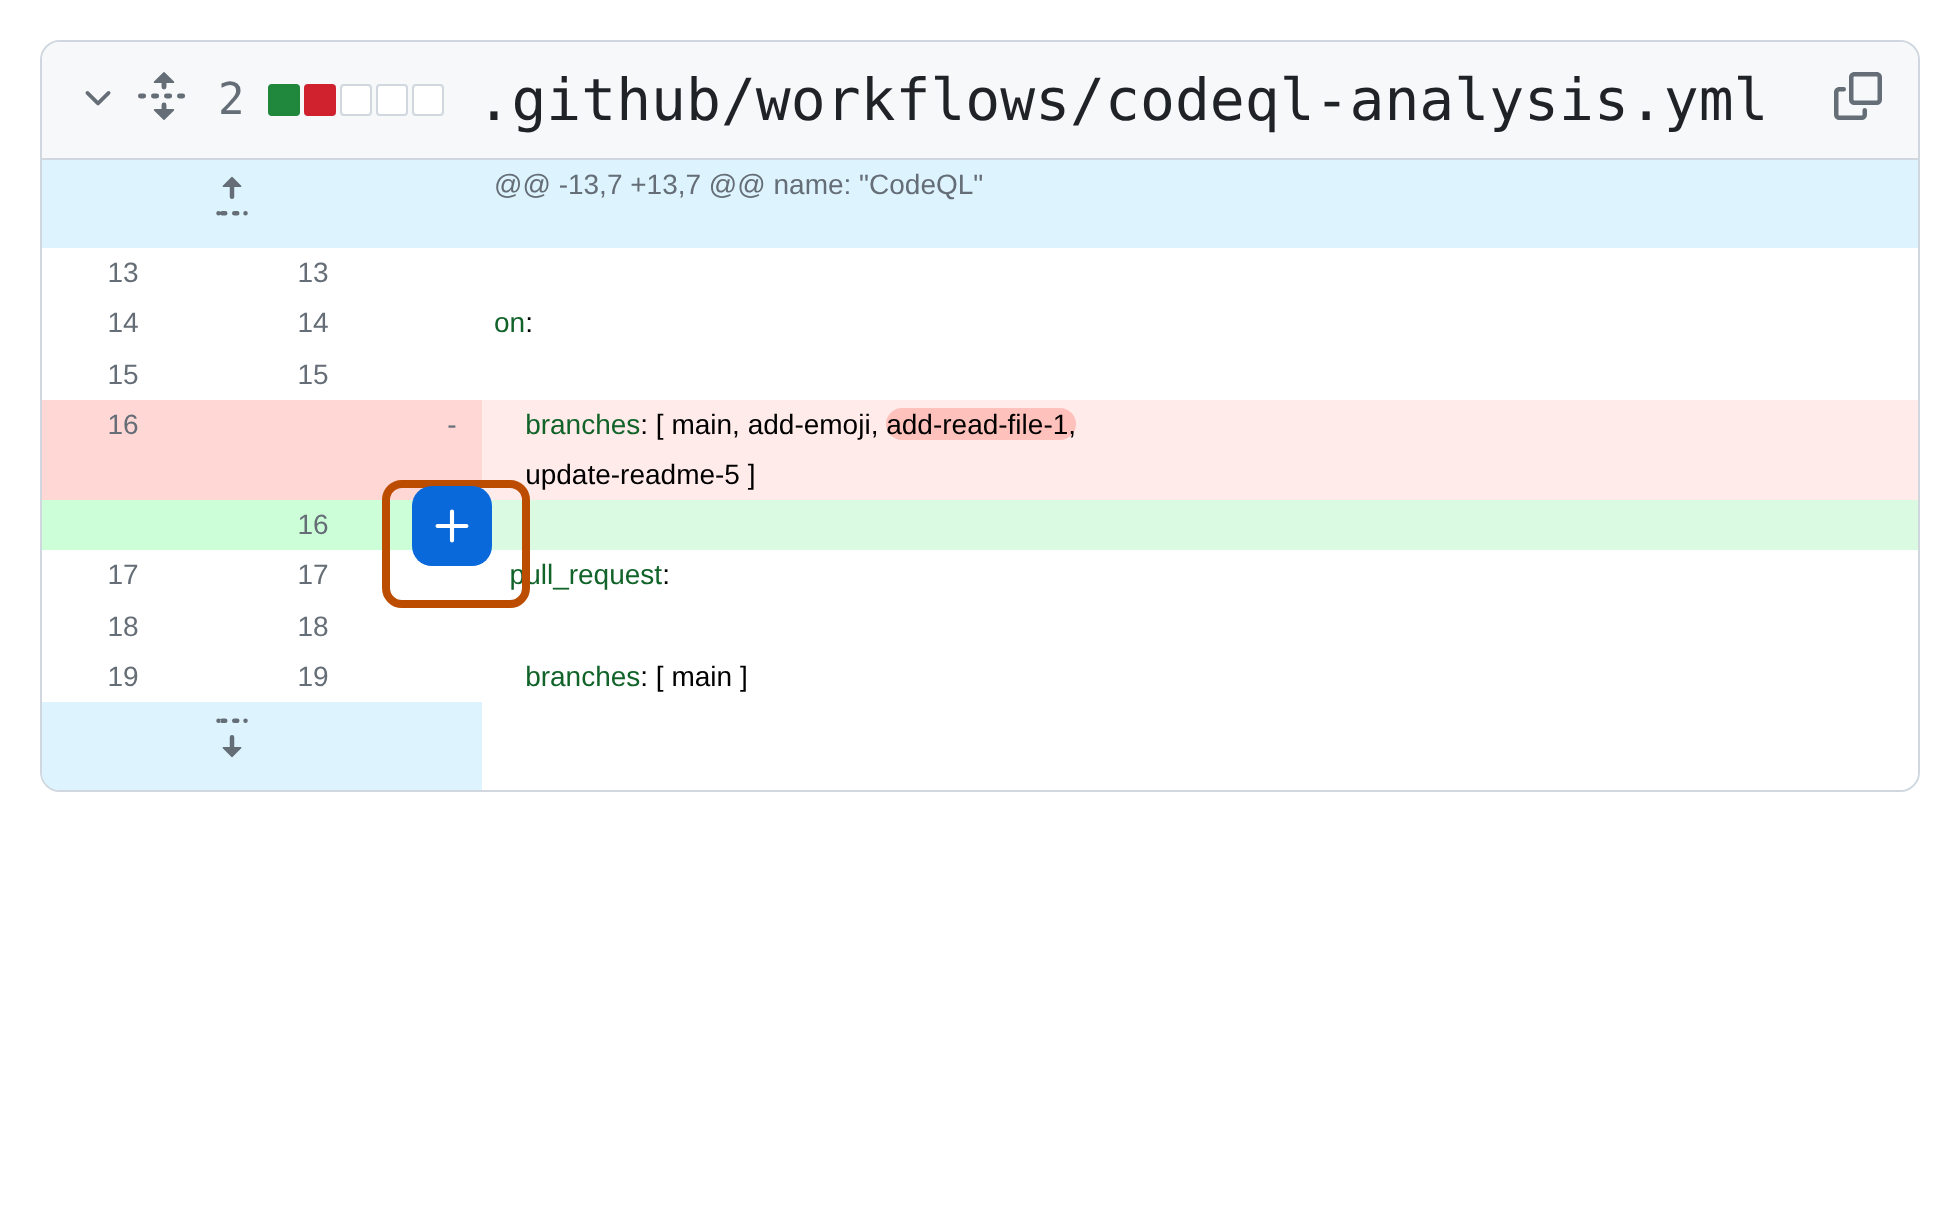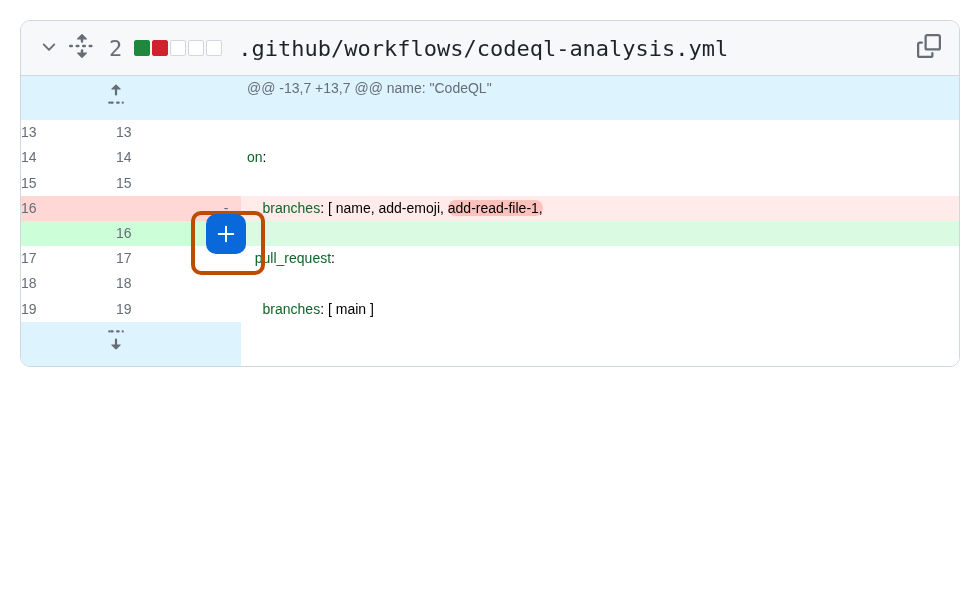--- a/index.html
+++ b/index.html
@@ -39,40 +39,40 @@
       width: 16px;
       height: 16px;
       border: 1px solid #d0d7de;
       border-radius: 2px;
     }
     .diff-stat-box.added { background: #1f883d; border-color: #1f883d; }
     .diff-stat-box.removed { background: #cf222e; border-color: #cf222e; }
     .diff-stat-box.neutral { background: #fff; }
     .file-path {
       font-family: ui-monospace, SFMono-Regular, "SF Mono", Menlo, Consolas, monospace;
-      font-size: 22px;
+      font-size: 29px;
       color: #1f2328;
       margin-left: 6px;
       flex: 1;
     }
     .copy-icon svg { width: 24px; height: 24px; fill: #656d76; }
     .diff-body {
       font-family: Liberation Sans, sans-serif;
       font-size: 14px;
       line-height: 1.8;
     }
     .diff-row {
       display: flex;
       position: relative;
     }
     .gutter {
       width: 190px;
       min-width: 190px;
       color: #656d76;
-      text-align: left;
+      text-align: center;
       user-select: none;
       display: flex;
       border-right: 0;
     }
     .gutter .num-left, .gutter .num-right {
       width: 50%;
       padding: 0 14px 0 0;
     }
     .mark-col {
       width: 30px;
@@ -215,23 +215,31 @@
       </div>
       <div class="mark-col"></div>
     </div>
 
     <div class="diff-row deletion">
       <div class="gutter">
         <span class="num-left">16</span>
         <span class="num-right"></span>
       </div>
       <div class="mark-col">-</div>
-      <div class="code-col">    <span class="key">branches</span><span>: [ name, add-emoji, </span><span class="highlight-del">add-read-file-1,</span></div>
-    </div>
-
+      <div class="code-col">    <span class="key">branches</span><span>: [ main, add-emoji, </span><span class="highlight-del">add-read-file-1,</span></div>
+    </div>
+
+    <div class="diff-row deletion">
+      <div class="gutter">
+        <span class="num-left"></span>
+        <span class="num-right"></span>
+      </div>
+      <div class="mark-col"></div>
+      <div class="code-col">    <span>update-readme-5 ]</span></div>
+    </div>
 
     <div class="diff-row addition">
       <div class="gutter">
         <span class="num-left"></span>
         <span class="num-right">16</span>
       </div>
       <div class="mark-col">+</div>
       <div class="add-comment-btn">
         <svg viewBox="0 0 16 16">
             <path d="M8 2a.75.75 0 01.75.75v4.5h4.5a.75.75 0 010 1.5h-4.5v4.5a.75.75 0 01-1.5 0v-4.5h-4.5a.75.75 0 010-1.5h4.5v-4.5A.75.75 0 018 2z"></path>

